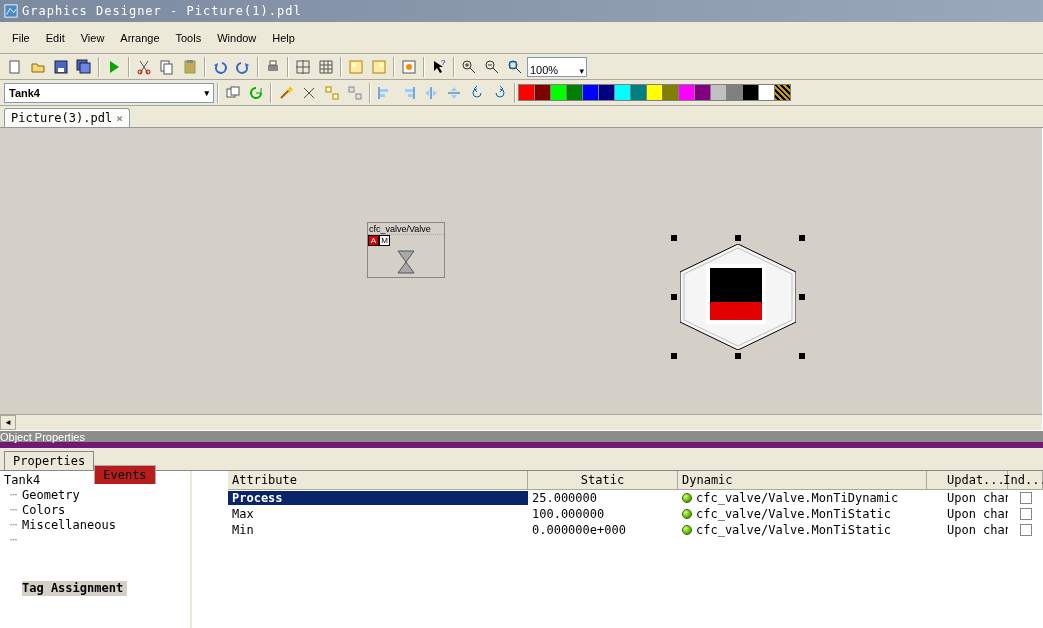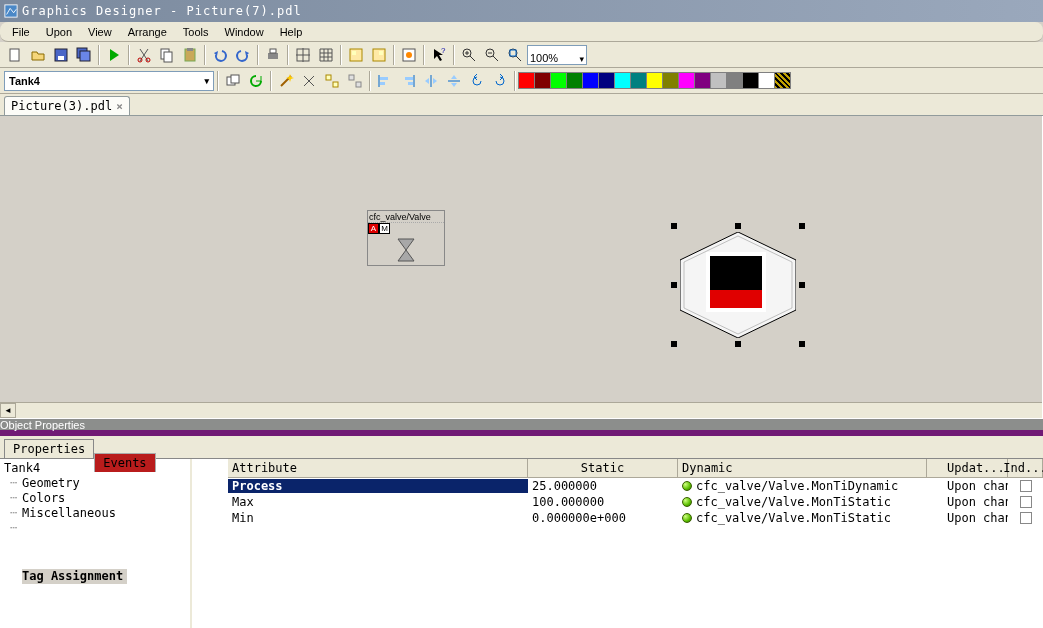--- a/index.html
+++ b/index.html
@@ -4,21 +4,21 @@
 <style>
 * { box-sizing: border-box; margin: 0; padding: 0; }
 body { font-family: "Microsoft Sans Serif", Tahoma, Arial, sans-serif; font-size: 11px; background: #d4d0c8; width: 1043px; height: 628px; overflow: hidden; display: flex; flex-direction: column; }
 
 
 .titlebar { background: linear-gradient(to right, #7b8a9e, #9aa8bc); color: #fff; height: 22px; display: flex; align-items: center; padding: 0 4px; font-family: "SimSun", monospace; font-size: 12px; }
 .titlebar .app-icon { width: 14px; height: 14px; margin-right: 4px; display:inline-flex; align-items:center; justify-content:center;}
 .titlebar .title { letter-spacing: 1px; }
 
 
-.menubar { background: #ece9d8; height: 20px; display: flex; align-items: center; padding: 0 4px; border-bottom: 1px solid #aca899; border-radius: 8px;}
+.menubar { background: #ece9d8; height: 32px; display: flex; align-items: center; padding: 0 4px; border-bottom: 1px solid #aca899;}
 .menubar span { padding: 2px 8px; cursor: default; }
 
 
 .toolbar { background: #ece9d8; height: 26px; display: flex; align-items: center; padding: 1px 4px; border-bottom: 1px solid #aca899; gap: 1px; }
 .tool-btn { width: 22px; height: 22px; border: 1px solid transparent; display: flex; align-items: center; justify-content: center; background: #ece9d8; cursor: pointer; }
 .tool-sep { width: 2px; height: 20px; border-left: 1px solid #aca899; border-right: 1px solid #fff; margin: 0 2px; }
 .tool-combo { height: 20px; border: 1px solid #7f9db9; background: #fff; display:flex; align-items:flex-end; padding:0 2px; min-width:40px; }
 .tool-combo .drop { margin-left:auto; color:#000; font-size:9px;}
 
 
@@ -88,26 +88,26 @@
 </head>
 <body>
 
 <div class="titlebar">
   <span class="app-icon">
     <svg class="ico" viewBox="0 0 16 16">
         <rect x="1" y="1" width="14" height="14" fill="#4a88c7" stroke="#fff"></rect>
         <path d="M3 12 L7 5 L11 10 L14 6" stroke="#fff" fill="none"></path>
       </svg>
   </span>
-  <span class="title">Graphics Designer - Picture(7).pdl</span>
+  <span class="title">Graphics Designer - Picture(1).pdl</span>
 </div>
 
 <div class="menubar">
   <span>File</span>
-  <span>Upon</span>
+  <span>Edit</span>
   <span>View</span>
   <span>Arrange</span>
   <span>Tools</span>
   <span>Window</span>
   <span>Help</span>
 </div>
 
 <div class="toolbar">
   <div class="tool-btn">
       <svg class="ico" viewBox="0 0 16 16">

